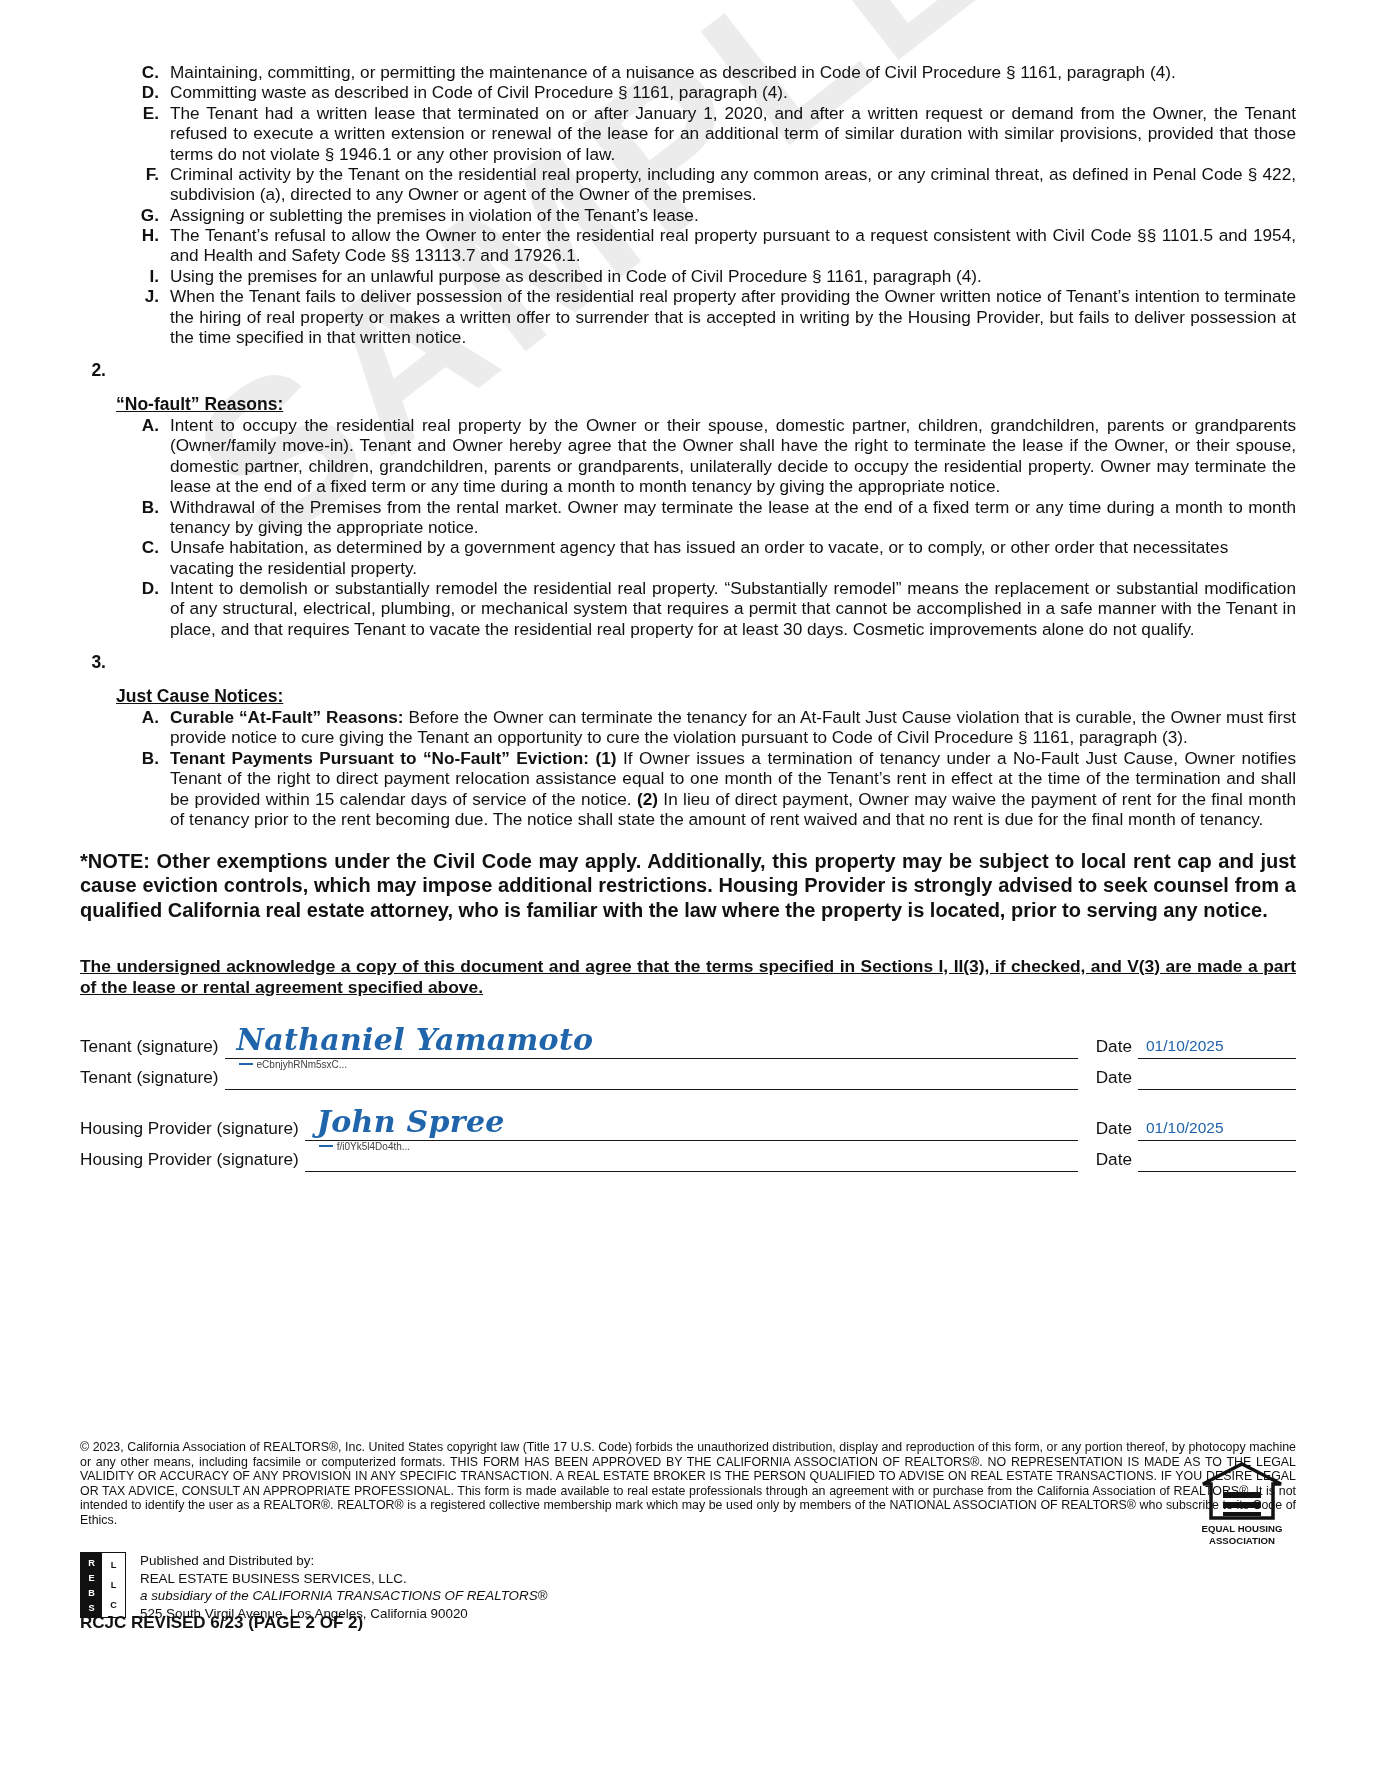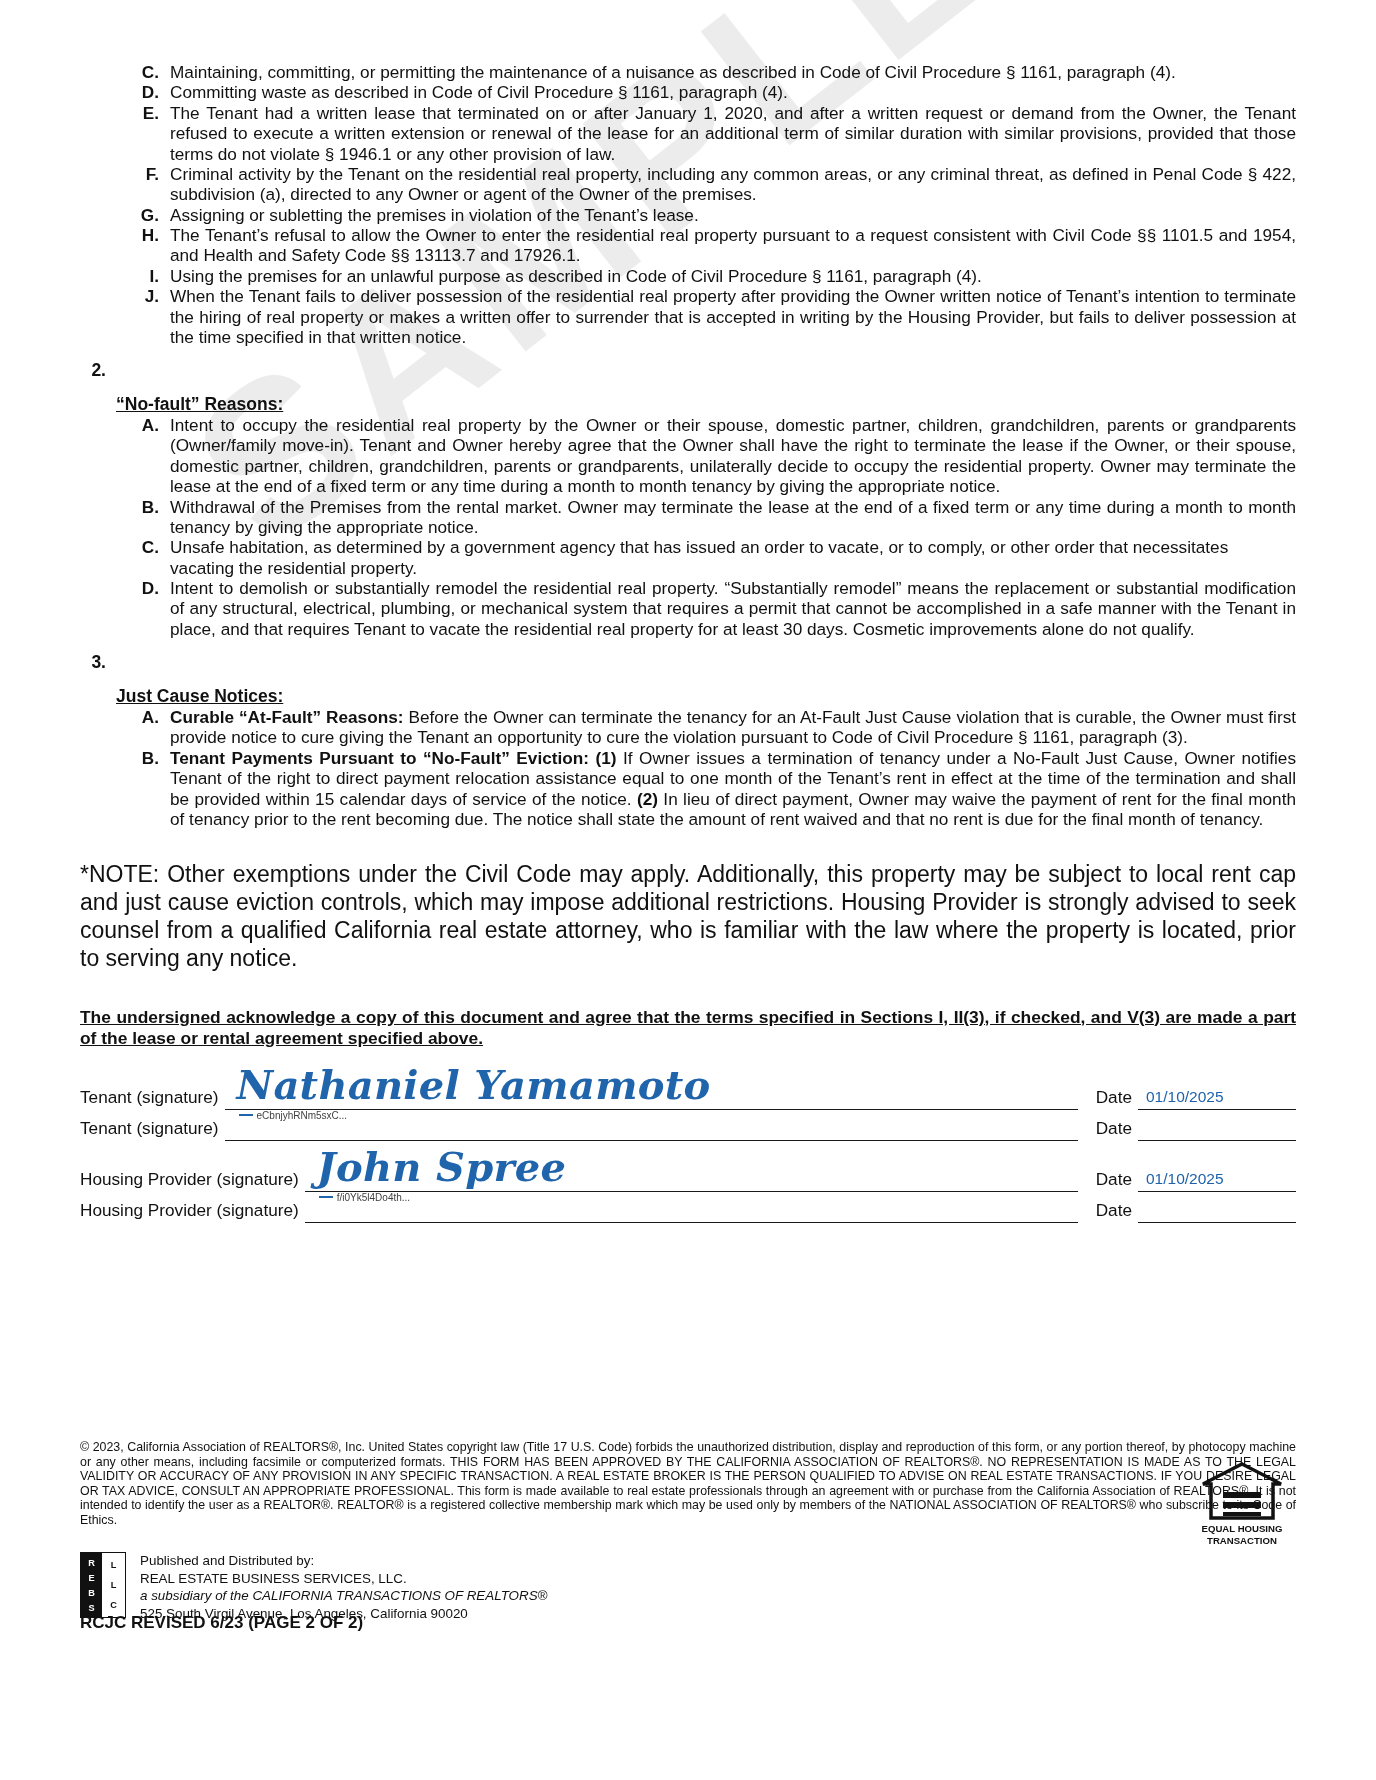--- a/index.html
+++ b/index.html
@@ -87,25 +87,25 @@
     line-height: 1.185;
     text-align: justify;
     text-justify: inter-word;
   }
   .sub .body.nojust { text-align: left; }
   .sub-indent-a { padding-left: 46px; }
   b, .b { font-weight: bold; }
 
   
   .note {
-    font-size: 23px;
-    font-weight: normal;
+    font-size: 20px;
+    font-weight: bold;
     line-height: 1.21;
     text-align: justify;
-    margin-top: 32px;
+    margin-top: 20px;
   }
   .ack {
     font-size: 17.4px;
     font-weight: bold;
     line-height: 1.21;
     text-align: justify;
     margin-top: 34px;
     text-decoration: underline;
   }
 
@@ -150,21 +150,21 @@
     color: #1f62ab;
     font-family: "Liberation Sans", sans-serif;
   }
   .sigscript {
     position: absolute;
     left: 12px;
     bottom: 1px;
     font-family: "DejaVu Serif", serif;
     font-style: italic;
     font-weight: bold;
-    font-size: 40px;
+    font-size: 30px;
     color: #2065ab;
     white-space: nowrap;
     letter-spacing: 0.3px;
   }
   .sighash {
     position: absolute;
     left: 14px;
     top: 28px;
     font-size: 10px;
     color: #3f3f3f;
@@ -464,20 +464,20 @@
       <div class="ehlogo">
         <div class="glyph">
           <svg viewBox="0 0 82 60" width="82" height="60" aria-hidden="true">
             <path d="M41 2 L80 22 L72 22 L72 56 L10 56 L10 22 L2 22 Z" fill="none" stroke="#111" stroke-width="3.5"></path>
             <rect x="22" y="30" width="38" height="6" fill="#111"></rect>
             <rect x="22" y="40" width="38" height="6" fill="#111"></rect>
             <rect x="22" y="50" width="38" height="4" fill="#111"></rect>
           </svg>
         </div>
         <div class="cap">EQUAL HOUSING</div>
-        <div class="cap">TRANSACTION</div>
+        <div class="cap">ASSOCIATION</div>
       </div>
     </div>
   </div>
 
   <div class="revised">RCJC REVISED 6/23 (PAGE 2 OF 2)</div>
 
 </div>
 
 </body></html>

